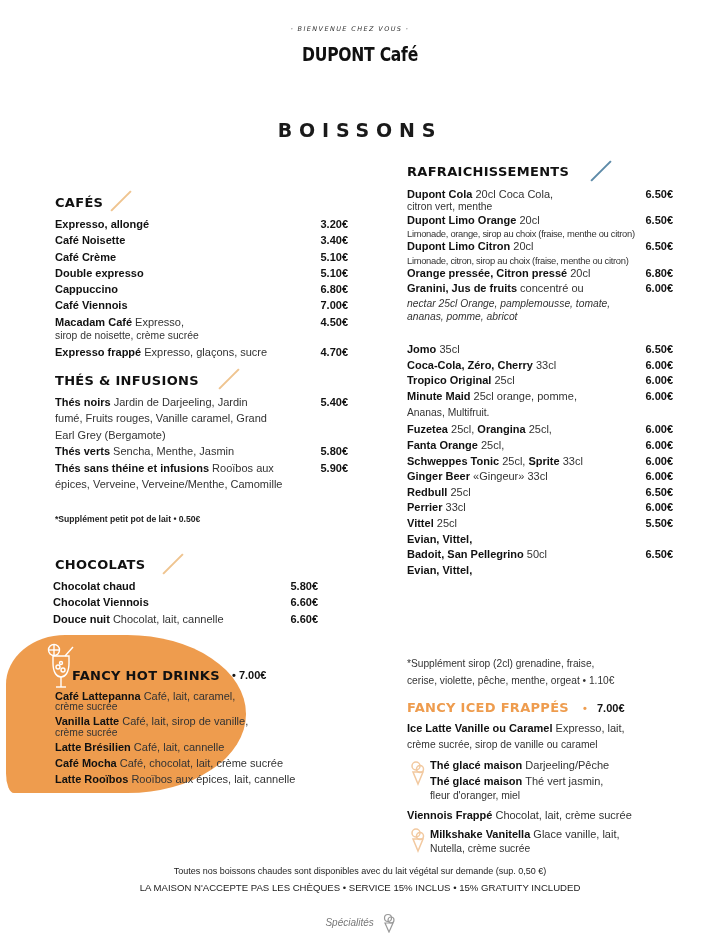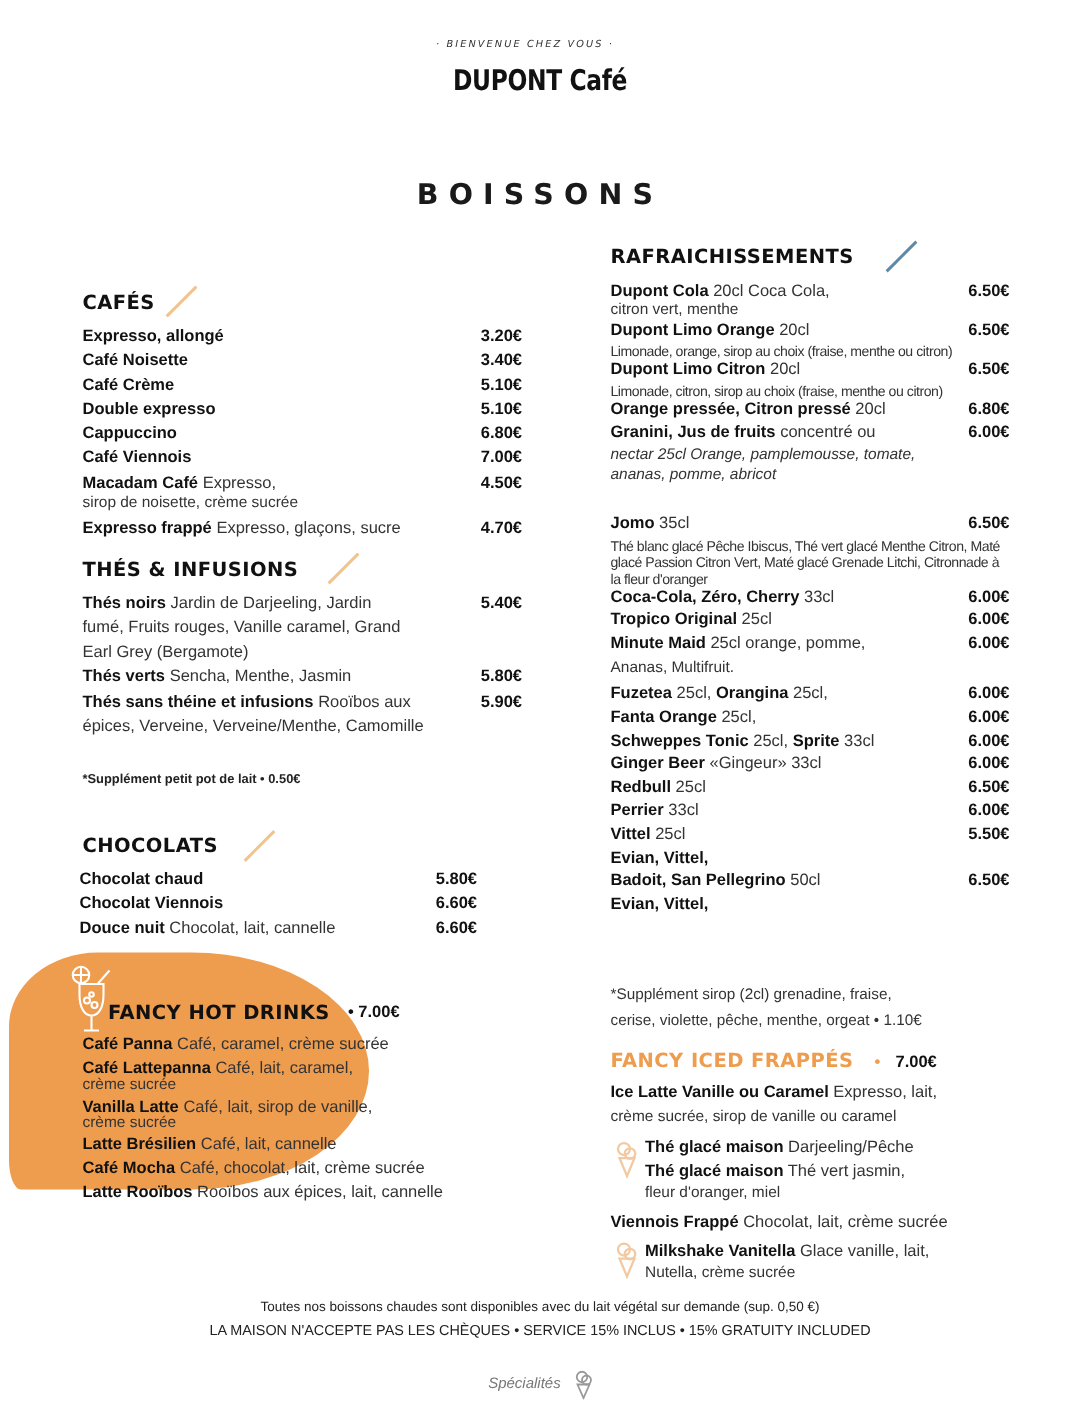--- a/index.html
+++ b/index.html
@@ -82,37 +82,36 @@
     <circle cx="16" cy="27" r="2"></circle>
     <circle cx="14" cy="20" r="1.5"></circle>
     <line x1="14" y1="34" x2="14" y2="44"></line>
     <line x1="9" y1="44" x2="19" y2="44"></line>
     <line x1="18" y1="13" x2="26" y2="4"></line>
   </g>
 </svg>
 <div class="section-head" style="left:72px; top:668px;">FANCY HOT DRINKS</div>
 <div class="note" style="left:232px; top:669px; font-size:11px; font-weight:bold; color:#111;">•  7.00€</div>
 <div class="rows" style="left:55px; top:688px; width:290px;">
-  <div class="row"><span class="name">Café Panna</span><span class="desc"> Café, caramel, crème sucrée</span></div>
   <div class="row"><span class="name">Café Lattepanna</span><span class="desc"> Café, lait, caramel,</span><span class="sub" style="margin-top:-3px;">crème sucrée</span></div>
   <div class="row"><span class="name">Vanilla Latte</span><span class="desc"> Café, lait, sirop de vanille,</span><span class="sub" style="margin-top:-3px;">crème sucrée</span></div>
   <div class="row"><span class="name">Latte Brésilien</span><span class="desc"> Café, lait, cannelle</span></div>
   <div class="row"><span class="name">Café Mocha</span><span class="desc"> Café, chocolat, lait, crème sucrée</span></div>
   <div class="row"><span class="name">Latte Rooïbos</span><span class="desc"> Rooïbos aux épices, lait, cannelle</span></div>
 </div>
 
 <div class="section-head" style="left:407px; top:164px;">RAFRAICHISSEMENTS</div>
 <div class="slash blue" style="left:600px; top:157px;"></div>
 <div class="rows" style="left:407px; top:187px; width:266px; line-height:15.6px;">
   <div class="row"><span class="name">Dupont Cola</span><span class="desc"> 20cl Coca Cola,</span><span class="sub" style="margin-top:-2px;">citron vert, menthe</span><span class="price">6.50€</span></div>
   <div class="row"><span class="name">Dupont Limo Orange</span><span class="desc"> 20cl</span><span class="small">Limonade, orange, sirop au choix (fraise, menthe ou citron)</span><span class="price">6.50€</span></div>
   <div class="row"><span class="name">Dupont Limo Citron</span><span class="desc"> 20cl</span><span class="small">Limonade, citron, sirop au choix (fraise, menthe ou citron)</span><span class="price">6.50€</span></div>
   <div class="row"><span class="name">Orange pressée, Citron pressé</span><span class="desc"> 20cl</span><span class="price">6.80€</span></div>
   <div class="row" style="padding-right:60px;"><span class="name">Granini, Jus de fruits</span><span class="desc"> concentré ou</span><span class="sub" style="line-height:13px;font-style:italic;">nectar 25cl Orange, pamplemousse, tomate, ananas, pomme, abricot</span><span class="price">6.00€</span></div>
-  <div class="row" style="margin-top:19px;"><span class="name">Jomo</span><span class="desc"> 35cl</span><span class="small">Thé blanc glacé Pêche Ibiscus, Thé vert glacé Menthe Citron, Maté glacé Passion Citron Vert, Maté glacé Grenade Litchi, Citronnade à la fleur d'oranger</span><span class="price">6.50€</span></div>
+  <div class="row" style="margin-top:19px;"><span class="name">Jomo</span><span class="desc"> 35cl</span><span class="price">6.50€</span></div>
   <div class="row"><span class="name">Coca-Cola, Zéro, Cherry</span><span class="desc"> 33cl</span><span class="price">6.00€</span></div>
   <div class="row"><span class="name">Tropico Original</span><span class="desc"> 25cl</span><span class="price">6.00€</span></div>
   <div class="row"><span class="name">Minute Maid</span><span class="desc"> 25cl orange, pomme,</span><span class="sub" style="line-height:18px;">Ananas, Multifruit.</span><span class="price">6.00€</span></div>
   <div class="row"><span class="name">Fuzetea</span><span class="desc"> 25cl, </span><span class="name">Orangina</span><span class="desc"> 25cl,</span><span class="price">6.00€</span></div>
   <div class="row"><span class="name">Fanta Orange</span><span class="desc"> 25cl,</span><span class="price">6.00€</span></div>
   <div class="row"><span class="name">Schweppes Tonic</span><span class="desc"> 25cl, </span><span class="name">Sprite</span><span class="desc"> 33cl</span><span class="price">6.00€</span></div>
   <div class="row"><span class="name">Ginger Beer</span><span class="desc"> «Gingeur» 33cl</span><span class="price">6.00€</span></div>
   <div class="row"><span class="name">Redbull</span><span class="desc"> 25cl</span><span class="price">6.50€</span></div>
   <div class="row"><span class="name">Perrier</span><span class="desc"> 33cl</span><span class="price">6.00€</span></div>
   <div class="row"><span class="name">Vittel</span><span class="desc"> 25cl</span><span class="price">5.50€</span></div>

